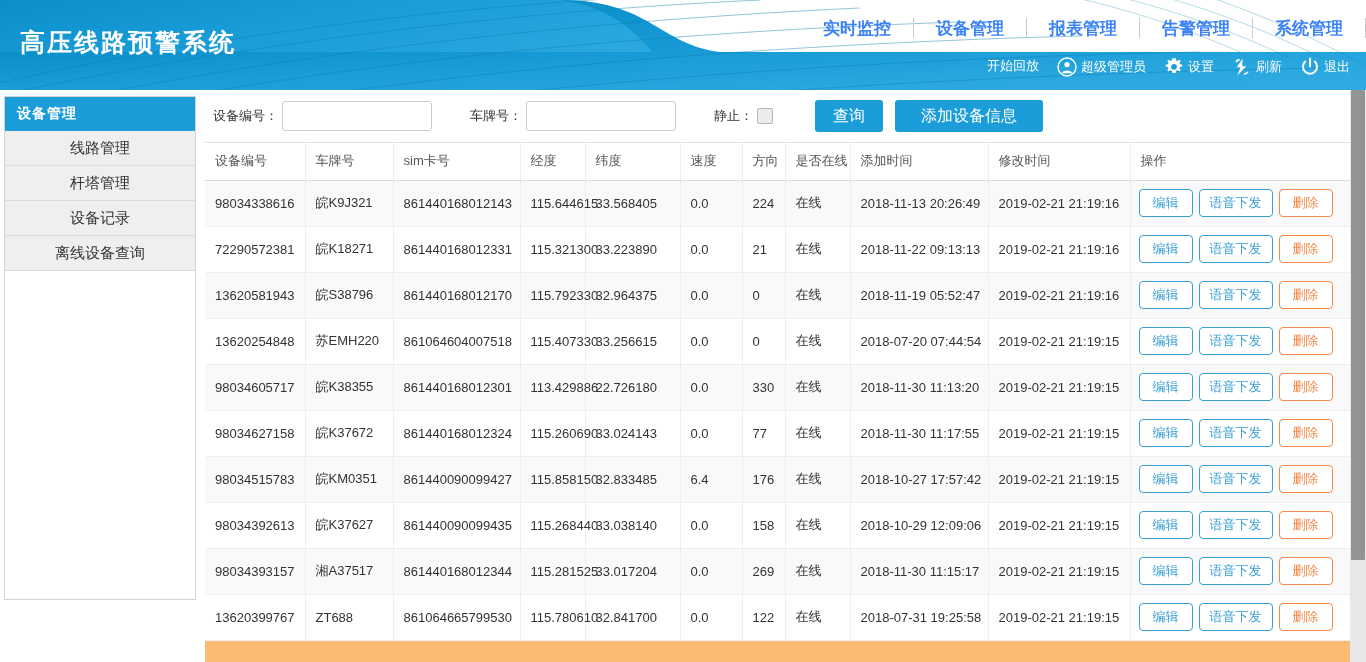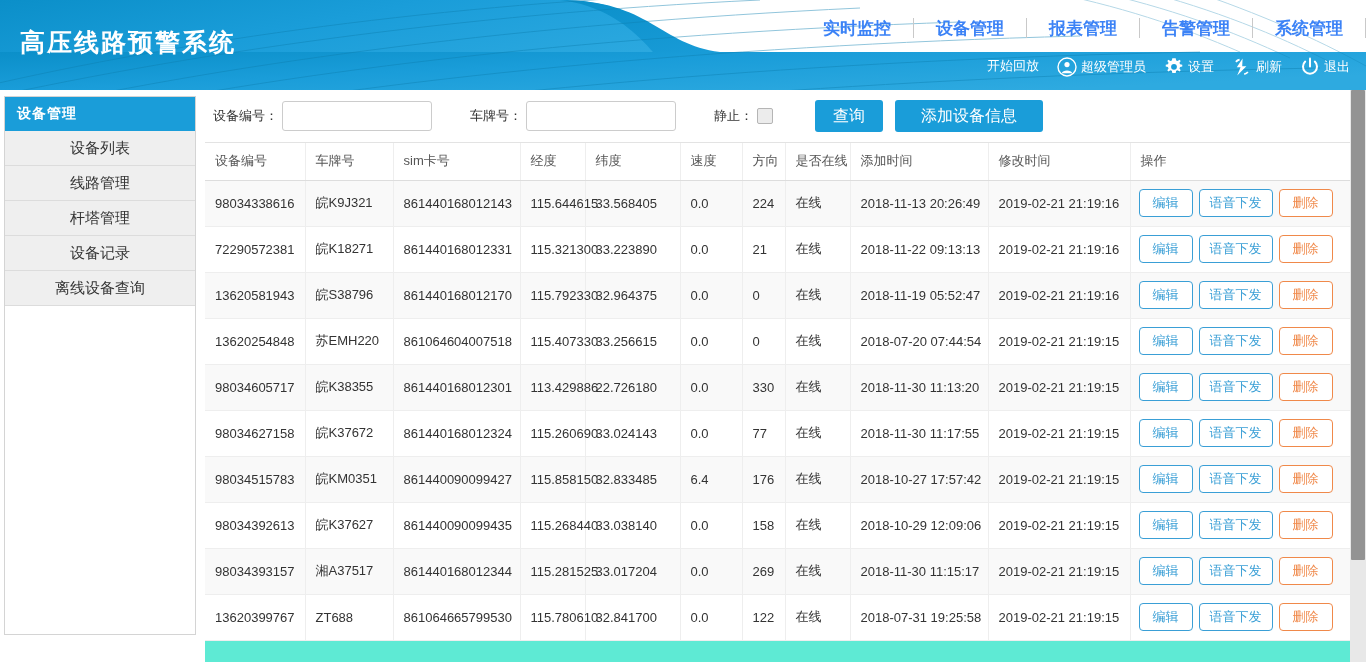--- a/index.html
+++ b/index.html
@@ -120,21 +120,21 @@
     height: 328px;
     background: #ffffff;
   }
 
   
   .content {
     position: absolute;
     left: 205px; top: 0px;
     width: 1145px;
     height: 572px;
-    background: #5eead4;
+    background: #fdba74;
   }
 
   
   .toolbar {
     height: 52px;
     display: flex;
     align-items: center;
     padding-left: 8px;
     gap: 0px;
     background: #ffffff;
@@ -349,23 +349,20 @@
       </span>
       <span>退出</span>
     </div>
   </div>
 </div>
 
 <div class="page">
 
   <div class="sidebar">
     <div class="sidebar-head">设备管理</div>
-    <div class="sidebar-item">
-      <span>设备列表</span>
-    </div>
     <div class="sidebar-item">
       <span>线路管理</span>
     </div>
     <div class="sidebar-item">
       <span>杆塔管理</span>
     </div>
     <div class="sidebar-item">
       <span>设备记录</span>
     </div>
     <div class="sidebar-item">

